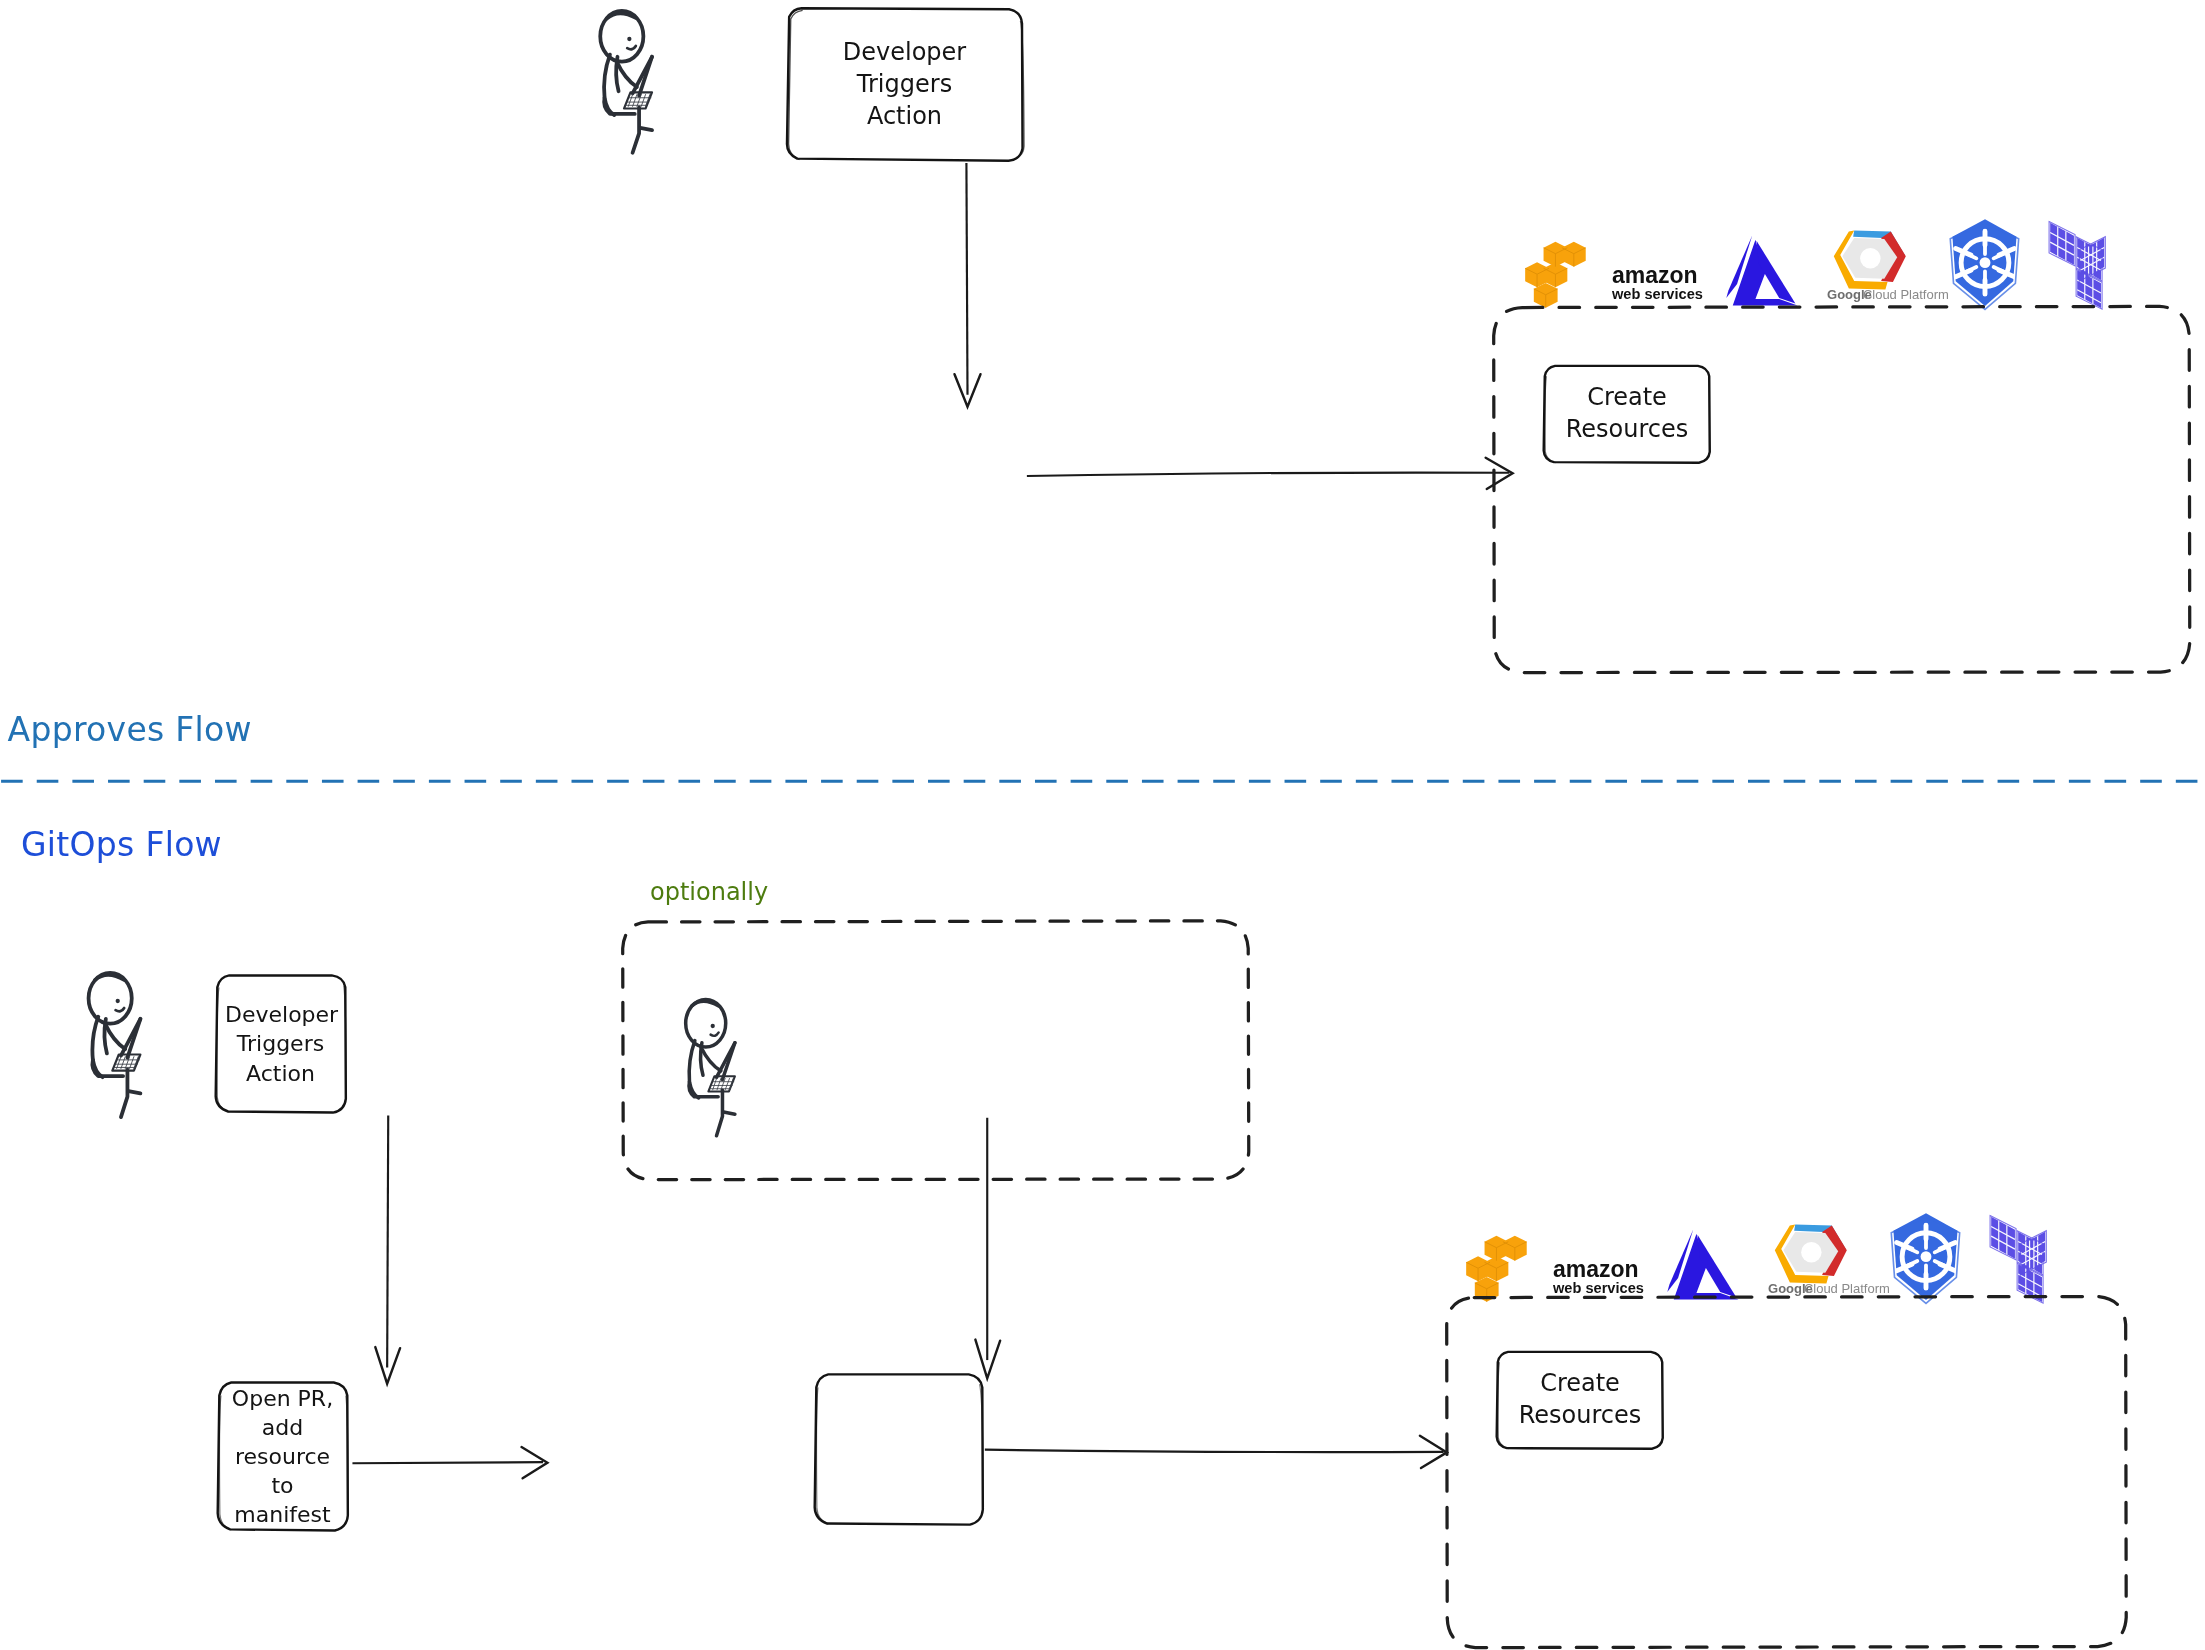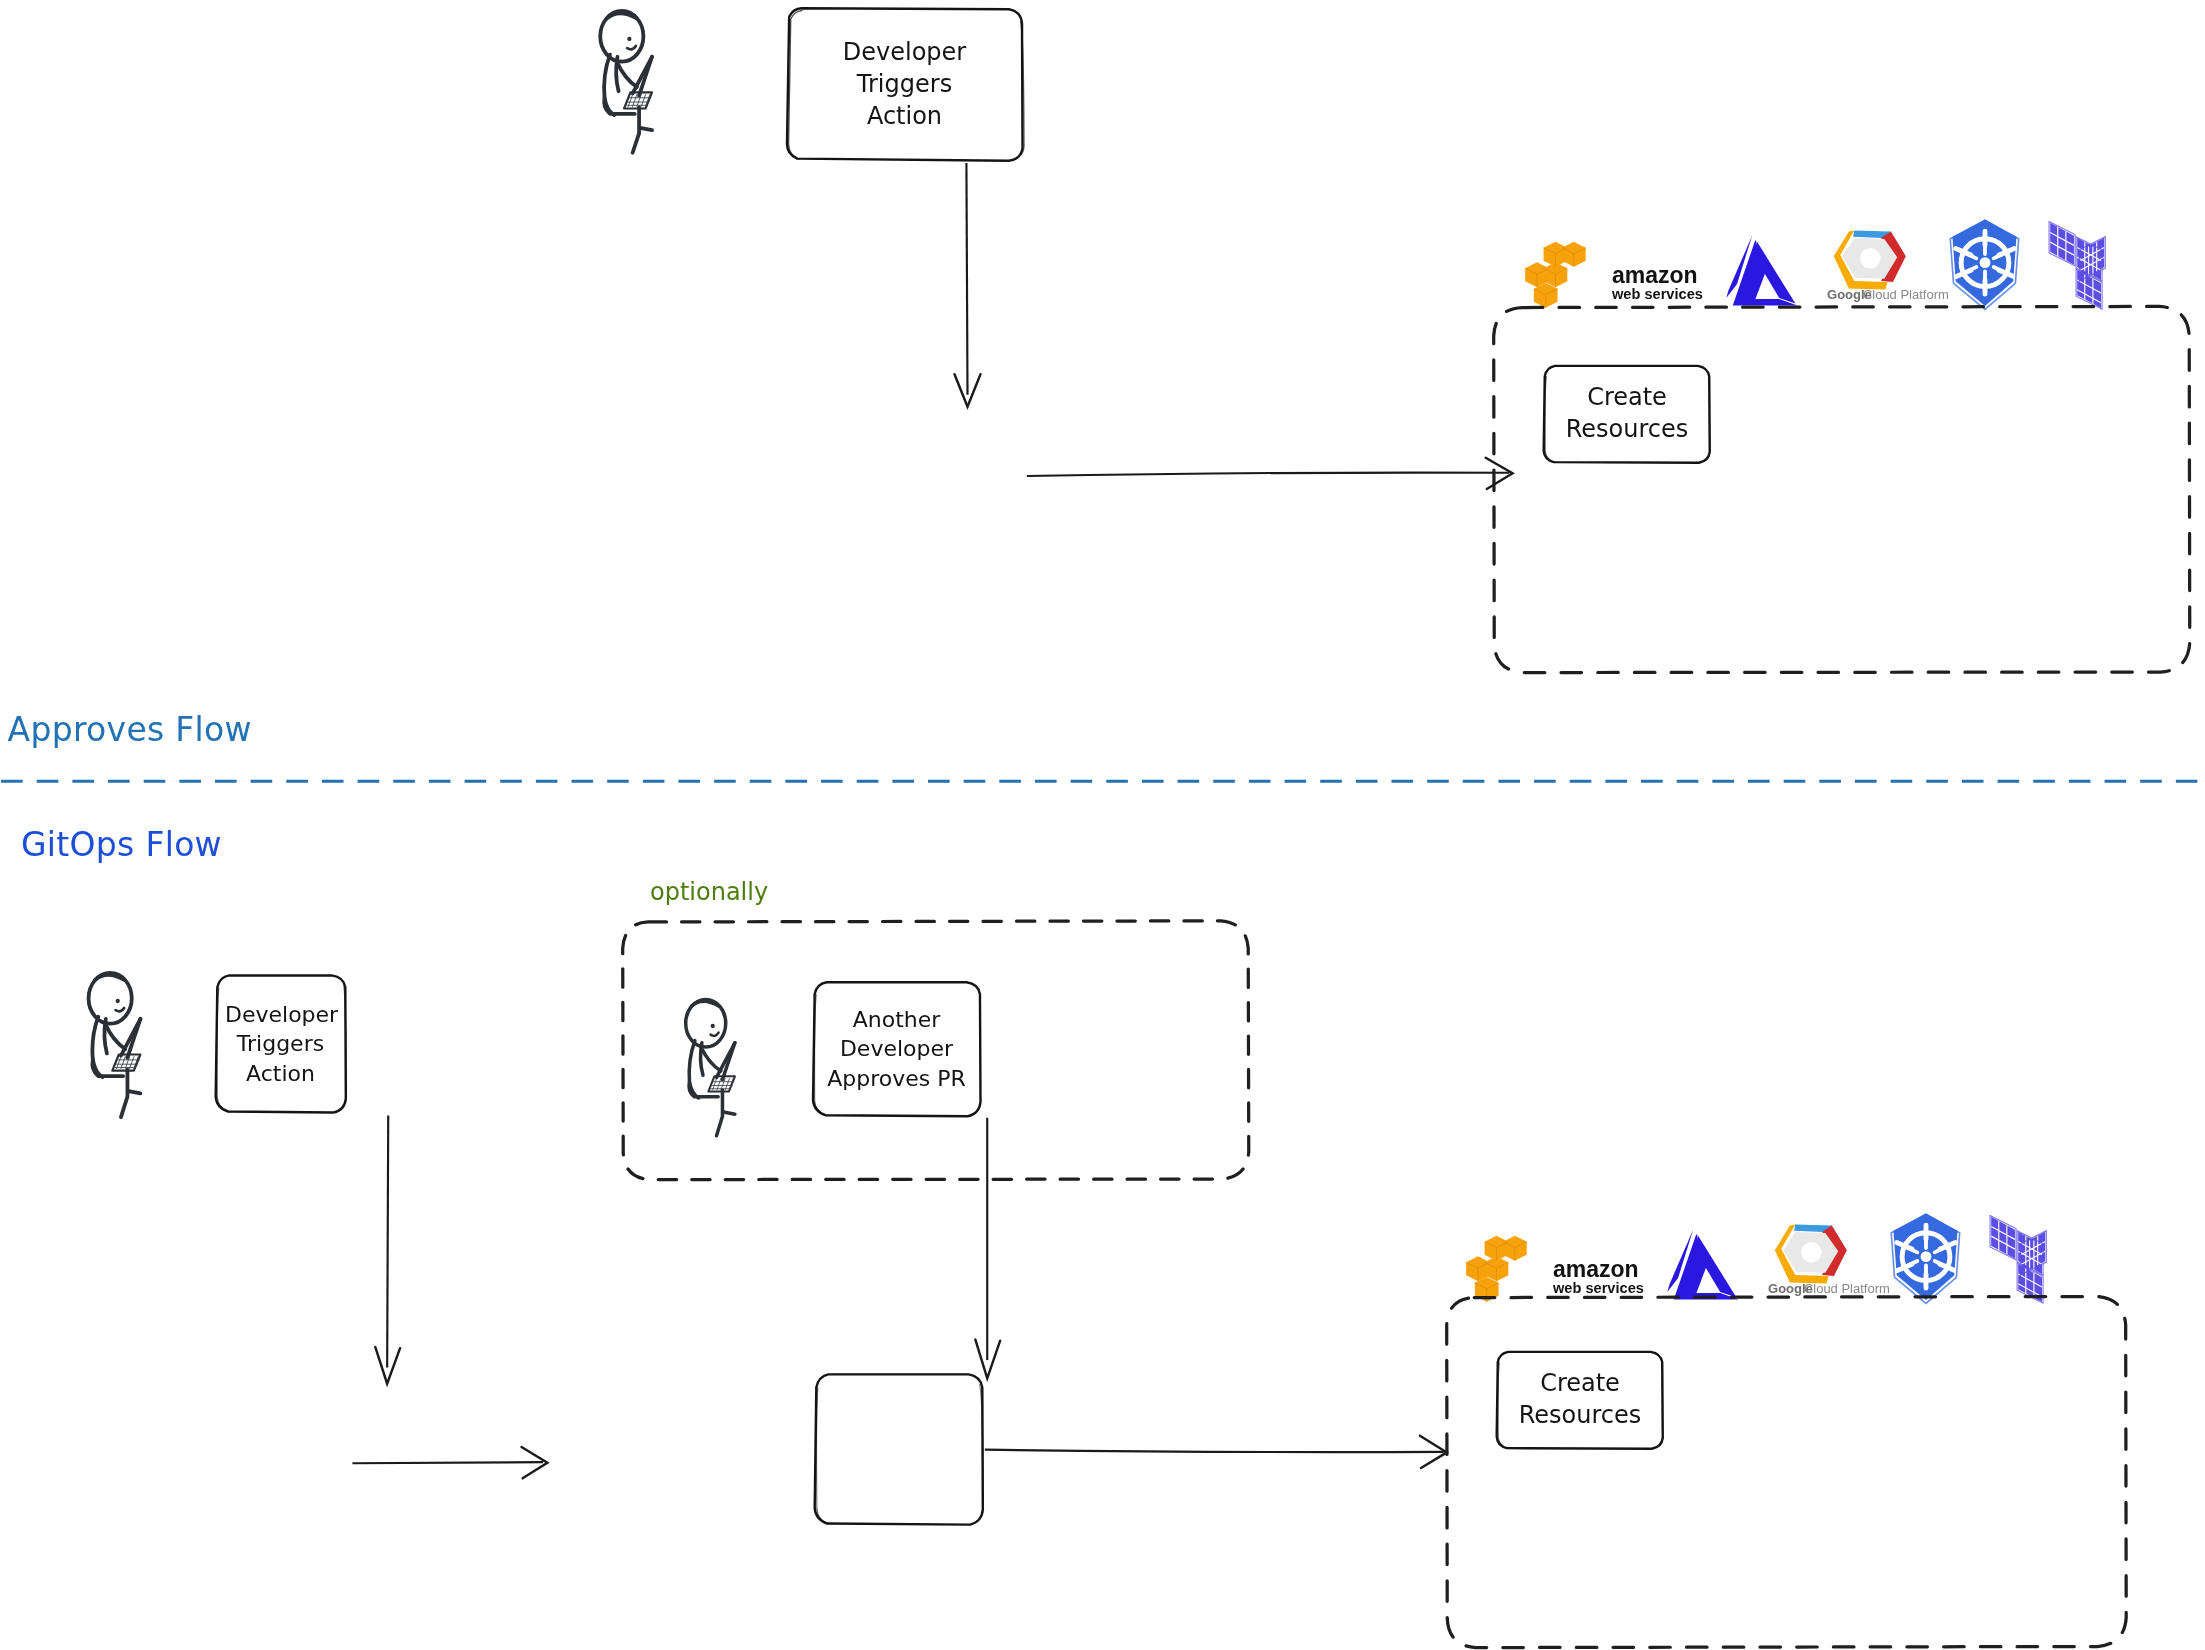--- a/index.html
+++ b/index.html
@@ -298,41 +298,43 @@
         <g stroke-width="1.5" stroke="#3a3f47">
           <path d="M86 156 L79 177 M94 156 L87 177 M102 156 L94 177 M110 156 L102 177 M117 156 L110 177"></path>
           <path d="M80 162 L118 162 M77 169 L115 169 M74 175 L112 175"></path>
         </g>
         <path d="M97 178 L97 226 L86 262"></path>
         <path d="M99 218 L120 222"></path>
       </g>
     </svg>
   </div>
 
-  <div class="node abs" style="left:810px;top:979px;width:173px;height:140px;font-size:22px;">
-    <svg class="frame" width="173" height="140" viewBox="0 0 320 260" aria-hidden="true">
-      <path d="M30 6 Q12 9 8 28 L5 224 Q6 245 28 253 L292 255 Q314 250 316 228 L315 28 Q312 9 290 6 Z" fill="#ffffff" stroke="#141414" stroke-width="4.5" stroke-linejoin="round"></path>
-      <path d="M11 28 Q7 60 8 226 Q10 247 30 254" fill="none" stroke="#141414" stroke-width="2.2" opacity="0.6"></path>
-    </svg>
-    <div class="label-wrap">
-      <span class="label">Another Developer
-Approves PR</span>
-    </div>
-  </div>
 
   <svg class="abs edge" style="left:357px;top:1114px;" width="70" height="281" viewBox="0 0 130 520" aria-hidden="true">
     <path d="M58 2 L56 470" fill="none" stroke="#1a1a1a" stroke-width="4"></path>
     <path d="M34 432 L56 500 L80 434" fill="none" stroke="#1a1a1a" stroke-width="4.5" stroke-linecap="round"></path>
   </svg>
 
   <svg class="abs edge" style="left:956px;top:1116px;" width="70" height="276" viewBox="0 0 130 510" aria-hidden="true">
     <path d="M58 2 L58 452" fill="none" stroke="#1a1a1a" stroke-width="4"></path>
     <path d="M36 414 L58 486 L82 416" fill="none" stroke="#1a1a1a" stroke-width="4.5" stroke-linecap="round"></path>
   </svg>
 
+  <div class="node abs" style="left:215px;top:1379px;width:135px;height:155px;font-size:22px;">
+    <svg class="frame" width="135" height="155" viewBox="0 0 250 286" aria-hidden="true">
+      <path d="M30 6 Q12 10 8 30 L5 248 Q6 270 28 278 L222 280 Q244 275 246 252 L245 30 Q242 10 220 6 Z" fill="#ffffff" stroke="#141414" stroke-width="4.5" stroke-linejoin="round"></path>
+      <path d="M11 30 Q7 66 9 250 Q11 272 30 279" fill="none" stroke="#141414" stroke-width="2.2" opacity="0.6"></path>
+      <path d="M242 30 Q247 62 246 250" fill="none" stroke="#141414" stroke-width="2.2" opacity="0.5"></path>
+    </svg>
+    <div class="label-wrap">
+      <span class="label">Open PR,
+add resource to
+manifest</span>
+    </div>
+  </div>
 
   <svg class="abs edge" style="left:350px;top:1432px;" width="216" height="70" viewBox="0 0 400 130" aria-hidden="true">
     <path d="M4 58 L358 56" fill="none" stroke="#1a1a1a" stroke-width="4"></path>
     <path d="M318 28 L366 57 L320 86" fill="none" stroke="#1a1a1a" stroke-width="4.5" stroke-linecap="round"></path>
   </svg>
 
   <div class="node abs" style="left:812px;top:1371px;width:173px;height:157px;font-size:22px;">
     <svg class="frame" width="173" height="157" viewBox="0 0 320 290" aria-hidden="true">
       <path d="M30 6 Q12 10 8 30 L5 252 Q6 274 28 282 L292 284 Q314 279 316 256 L315 30 Q312 10 290 6 Z" fill="#ffffff" stroke="#141414" stroke-width="4.5" stroke-linejoin="round"></path>
       <path d="M11 30 Q7 66 9 254 Q11 276 30 283" fill="none" stroke="#141414" stroke-width="2.2" opacity="0.6"></path>

